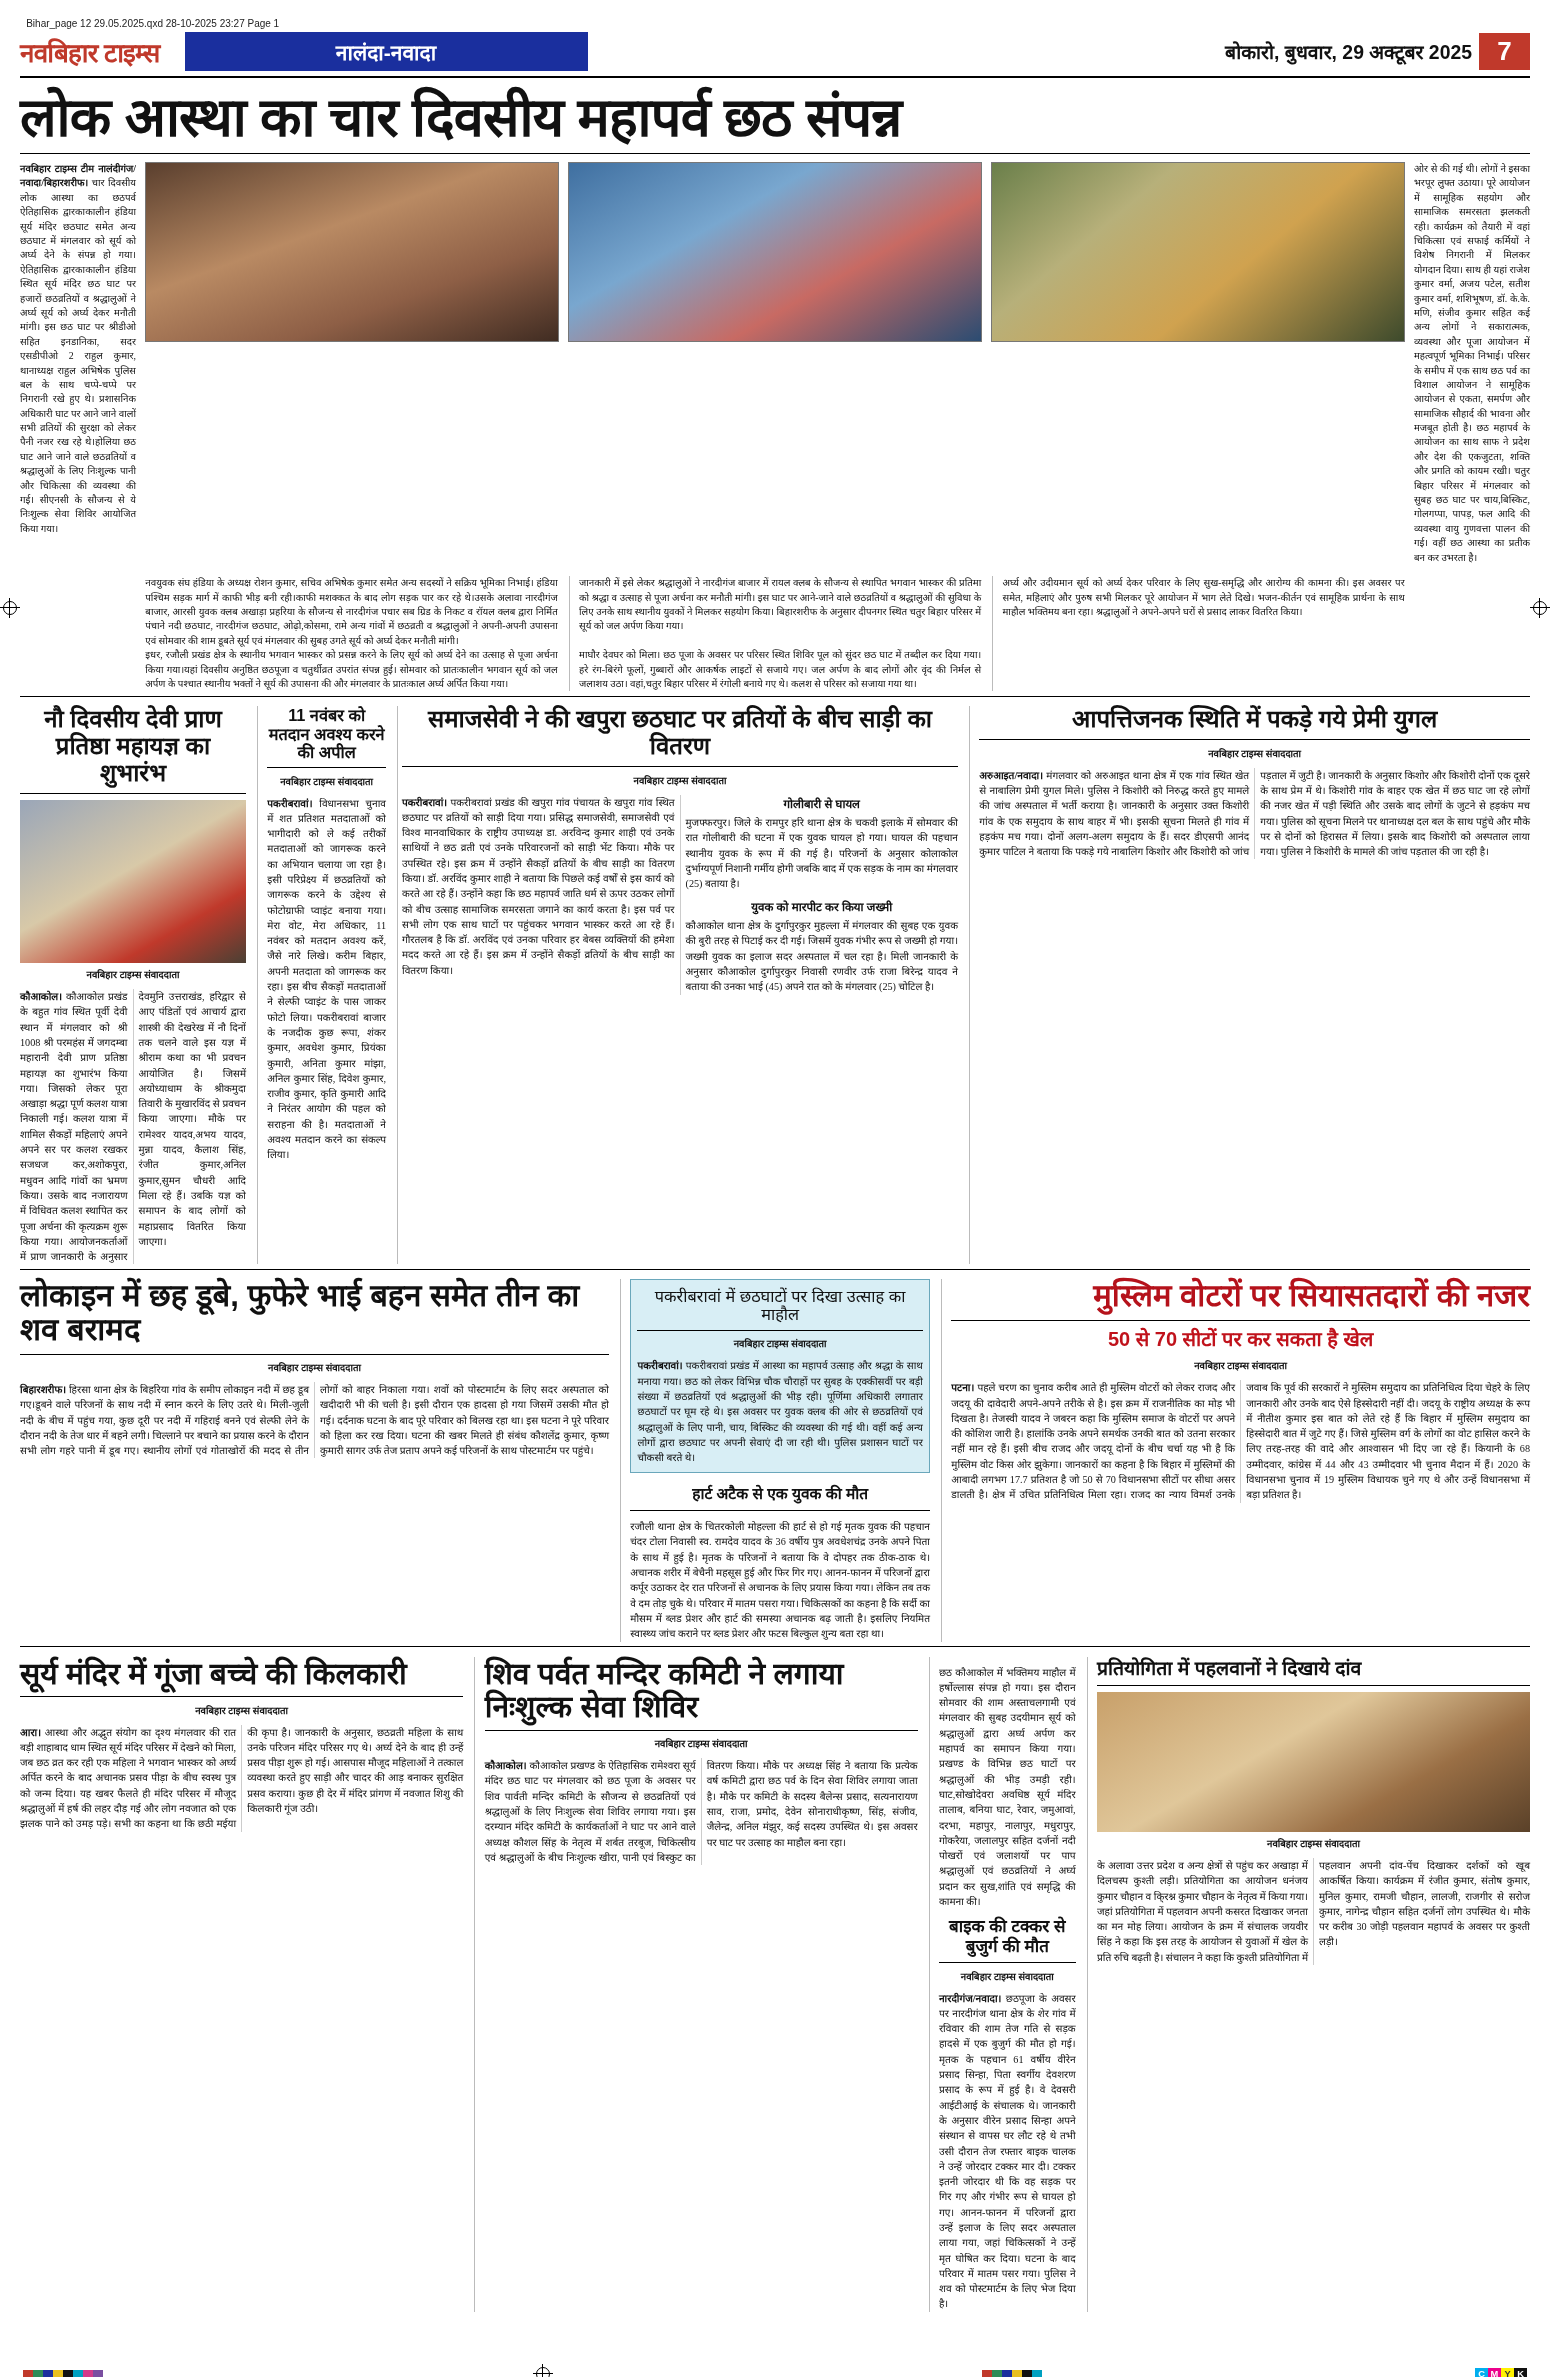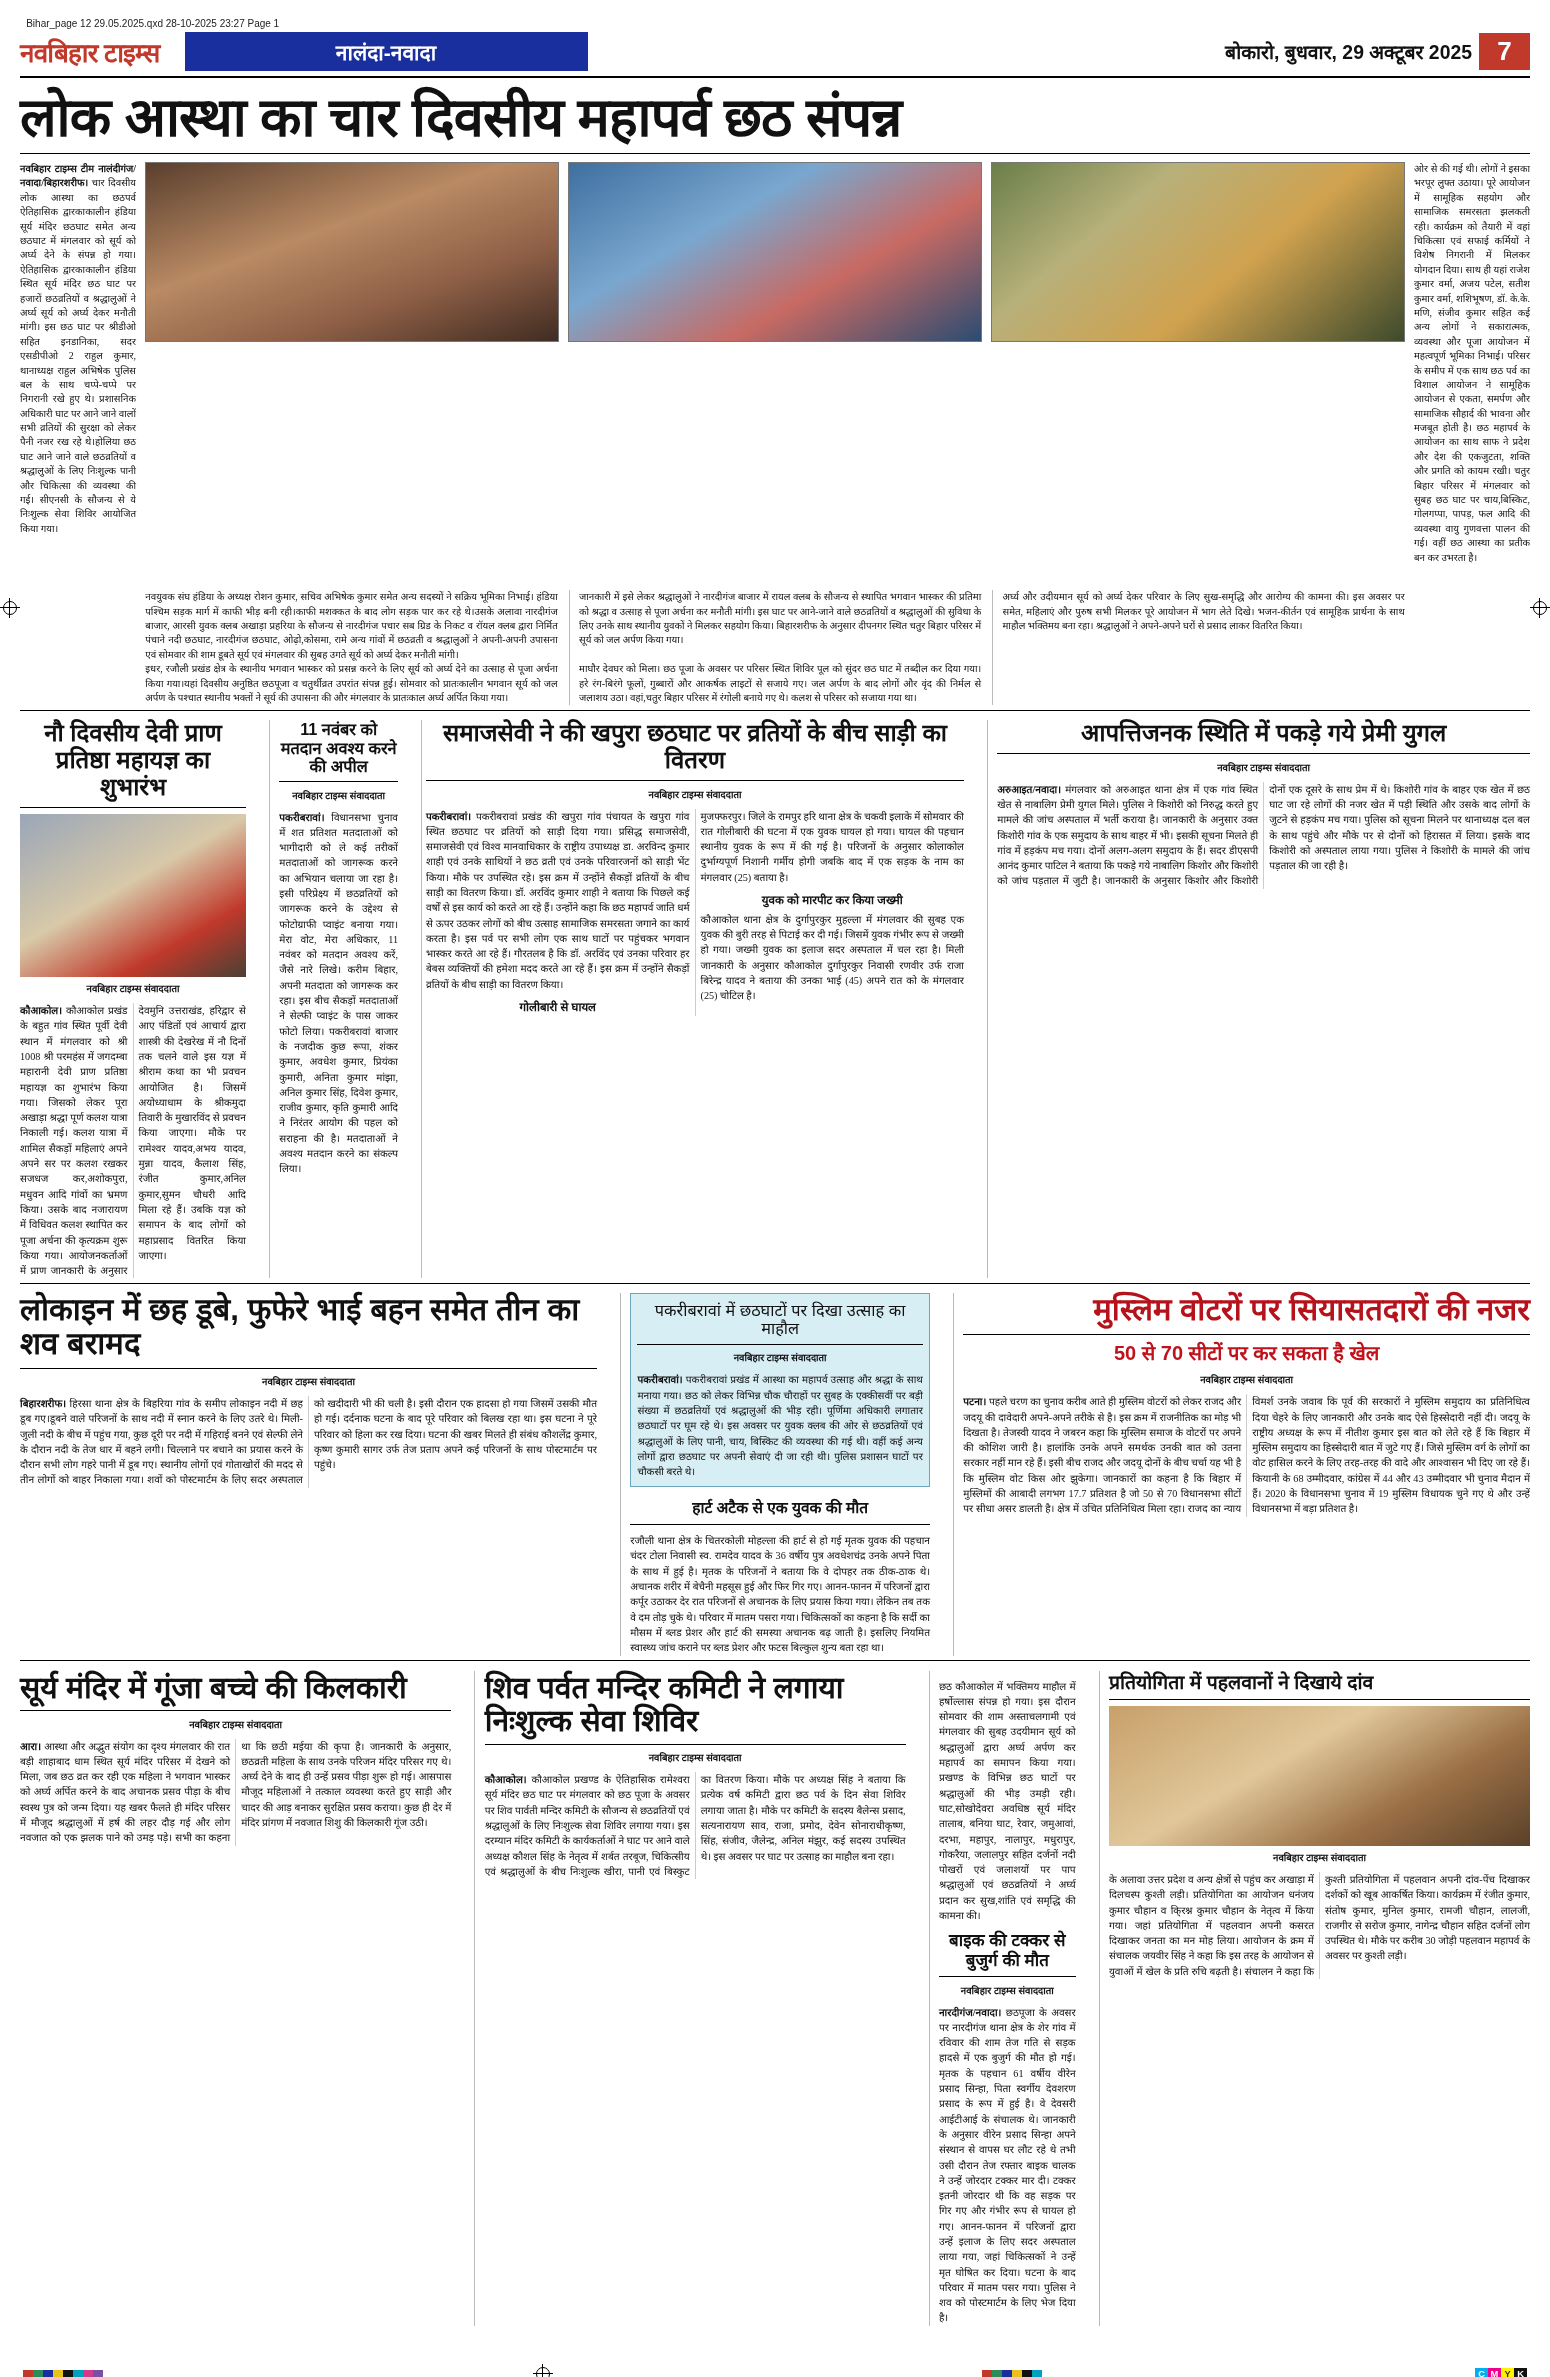--- a/index.html
+++ b/index.html
@@ -23,23 +23,23 @@
   
   .photo{position:relative;overflow:hidden;background:#888;}
   
   .lead-grid{display:grid;grid-template-columns:116px 1fr 1fr 1fr 116px;gap:9.3px;}
   .lead-text{font-size:9.8px;line-height:1.47;text-align:justify;}
   .lead-photos{grid-column:2 / span 3;display:grid;grid-template-columns:1fr 1fr 1fr;gap:9.3px;}
   .ph{height:178px;border:0.8px solid #777;}
   .p1{background:linear-gradient(160deg,#5a3f2e,#b98a63 40%,#8e5f46 70%,#402c22);}
   .p2{background:linear-gradient(150deg,#3f6fa0,#79a7cf 35%,#c86a63 65%,#2b4c72);}
   .p3{background:linear-gradient(140deg,#6a7f4a,#b7b07a 30%,#d0a24f 60%,#3d4a2c);}
-  .lead-under{display:grid;grid-template-columns:1fr 1fr 1fr;gap:11px;margin-top:16px;}
-  
-  .sec{display:grid;gap:23px;margin-top:9.3px;}
+  .lead-under{display:grid;grid-template-columns:1fr 1fr 1fr;gap:11px;margin-top:2px;}
+  
+  .sec{display:grid;gap:11px;margin-top:9.3px;}
   .sec2{grid-template-columns:226px 129px 1fr 1fr;}
   .hl2{font-family:"Liberation Sans",sans-serif;font-weight:bold;font-size:24px;line-height:1.12;text-align:center;}
   .hl2.small{font-size:16.3px;}
   .subhead{font-family:"Liberation Sans",sans-serif;font-weight:bold;font-size:11.6px;text-align:center;margin:6.2px 0 3.1px;}
   .cols2{column-count:2;column-gap:11px;column-rule:0.8px solid #ccc;}
   
   .sec3{grid-template-columns:1fr 310px 1fr;}
   .hl3{font-family:"Liberation Sans",sans-serif;font-weight:bold;font-size:31px;line-height:1.1;}
   .hl3.red{color:#b5121b;text-align:right;}
   .tintbox{background:#d8eef5;border:0.8px solid #6aa7bb;padding:6.2px;}

